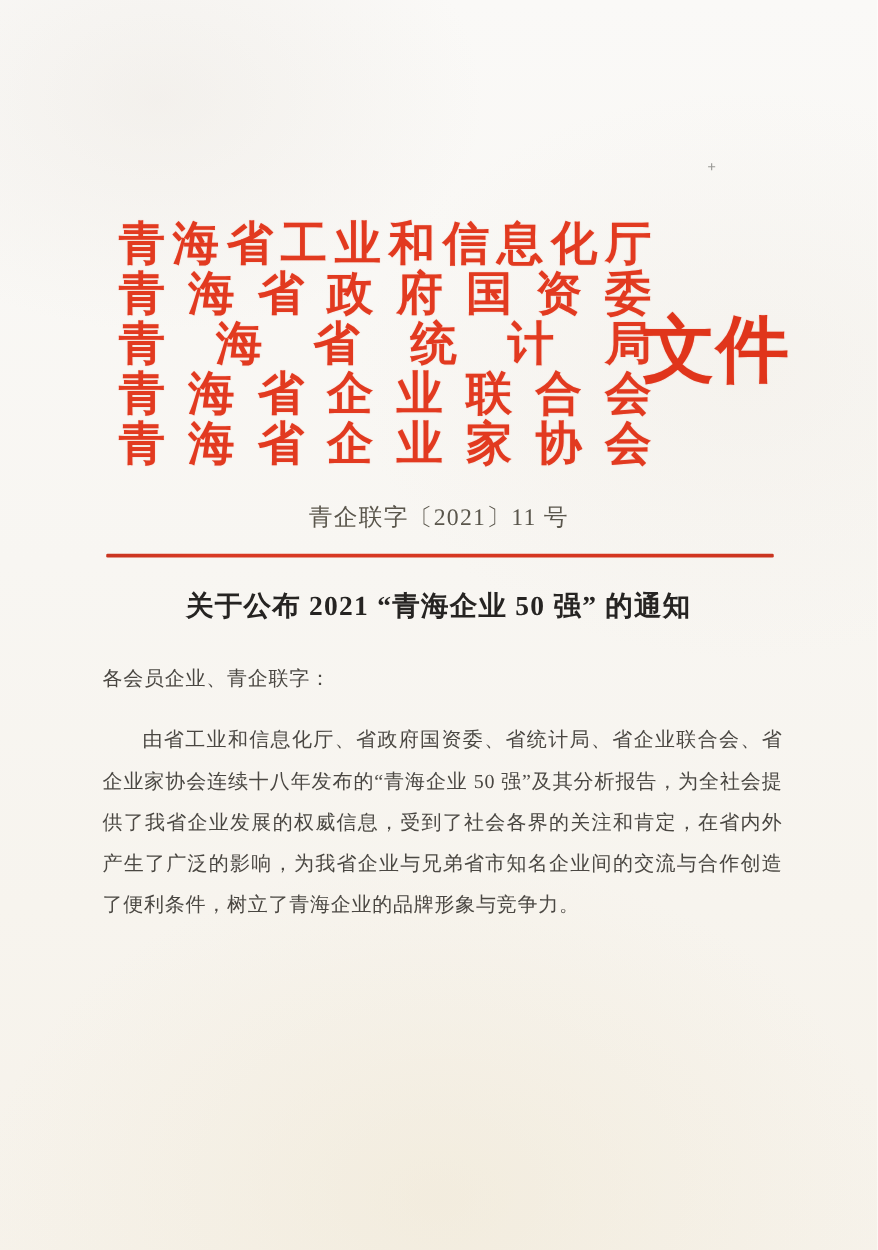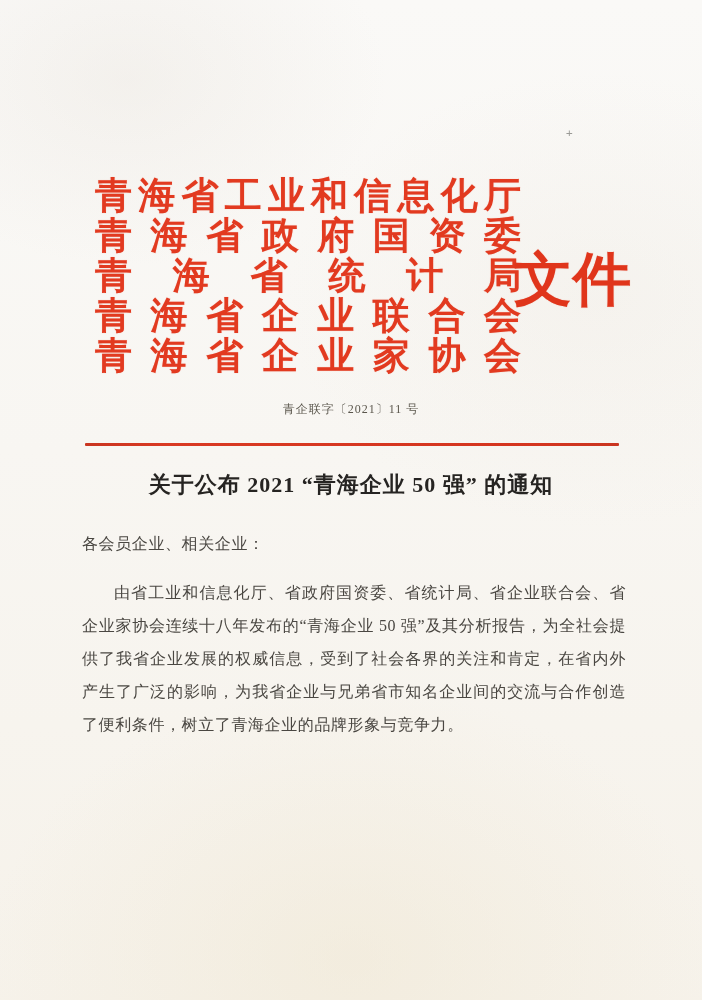--- a/index.html
+++ b/index.html
@@ -35,21 +35,21 @@
   }
   .doc-word{
     position:absolute;left:514px;top:250px;
     font-size:58px;line-height:60px;font-weight:bold;
     color:#e0351b;letter-spacing:1px;
     text-shadow:0 0 1px rgba(224,53,27,0.4);
     white-space:nowrap;
   }
   .doc-number{
     position:absolute;left:0;top:401px;width:702px;
-    text-align:center;font-size:12px;letter-spacing:1px;
+    text-align:center;font-size:19px;letter-spacing:1px;
     color:#5a564c;
   }
   .red-rule{
     position:absolute;left:85px;top:443px;width:534px;height:3px;
     background:linear-gradient(90deg,#c93520,#d93a24 15%,#d4351f 85%,#c93520);
     border-radius:1px;
   }
   .doc-title{
     position:absolute;left:0;top:470px;width:702px;
     text-align:center;font-size:22px;font-weight:bold;
@@ -126,17 +126,17 @@
 
   <div class="doc-word">文件</div>
 
   <div class="doc-number">青企联字〔2021〕11 号</div>
 
   <div class="red-rule"></div>
 
   <div class="doc-title">关于公布 2021 “青海企业 50 强” 的通知</div>
 
   <div class="body-text">
-    <p class="salutation">各会员企业、相关企业：</p>
+    <p class="salutation">各会员企业、青企联字：</p>
     <p>由省工业和信息化厅、省政府国资委、省统计局、省企业联合会、省企业家协会连续十八年发布的“青海企业 50 强”及其分析报告，为全社会提供了我省企业发展的权威信息，受到了社会各界的关注和肯定，在省内外产生了广泛的影响，为我省企业与兄弟省市知名企业间的交流与合作创造了便利条件，树立了青海企业的品牌形象与竞争力。</p>
   </div>
 
 </div>
 
 </body></html>

